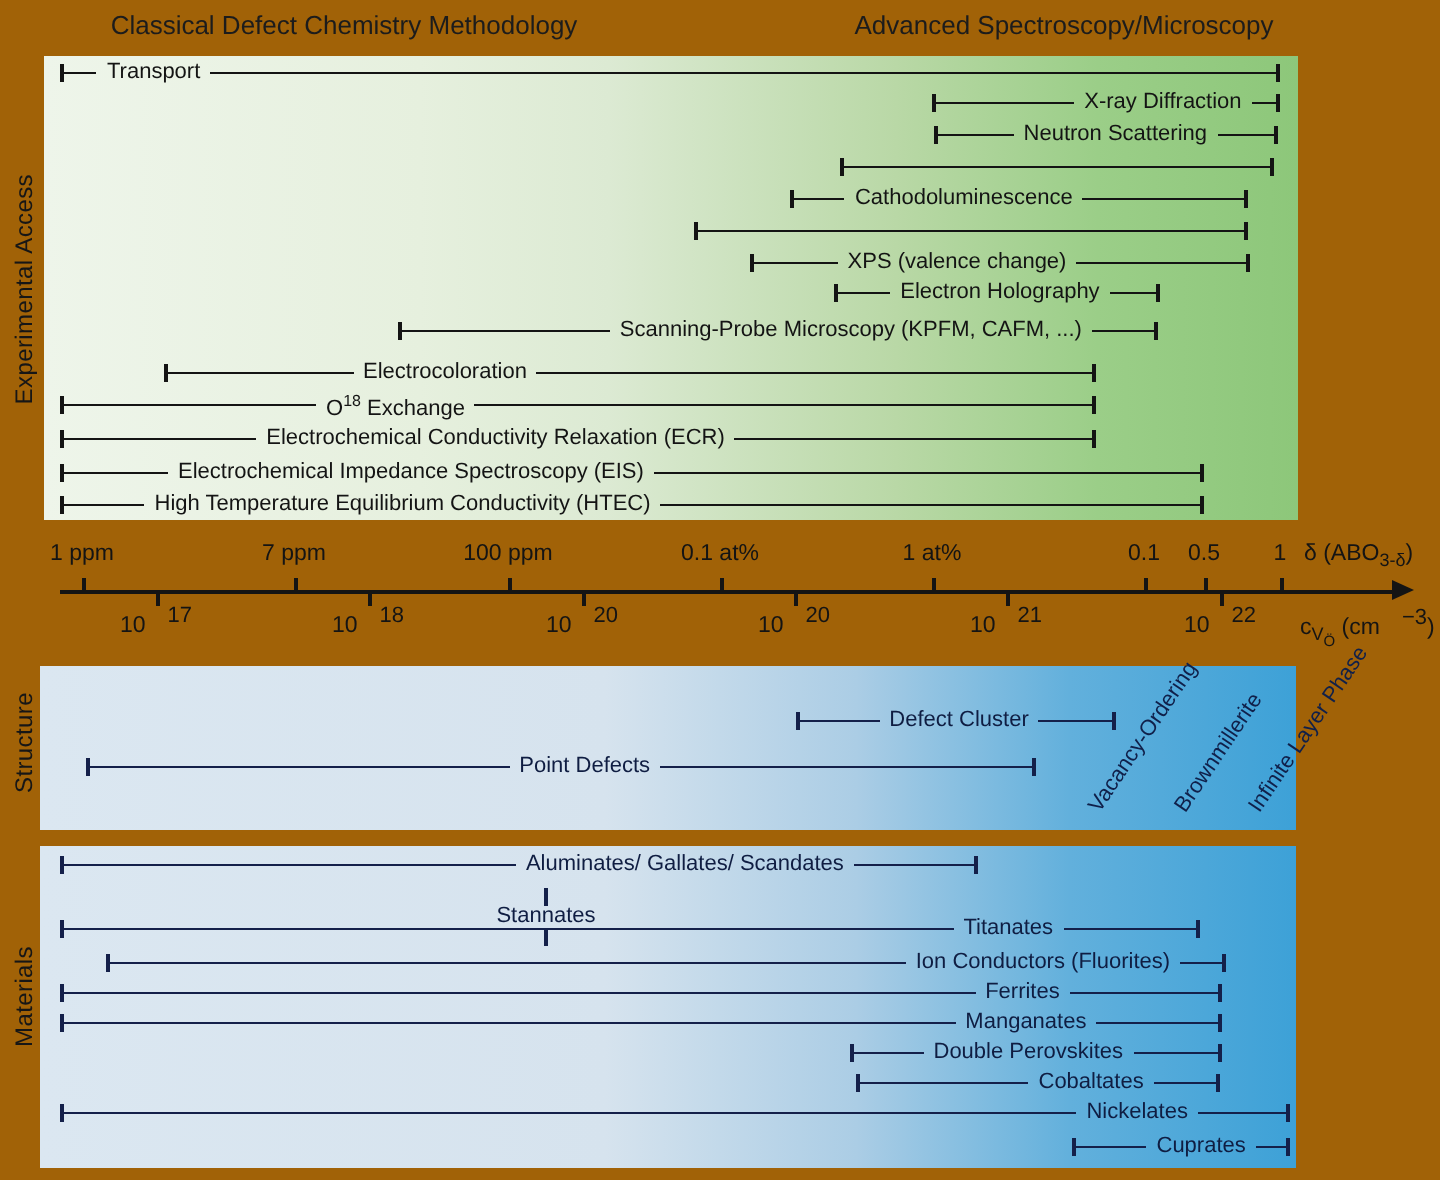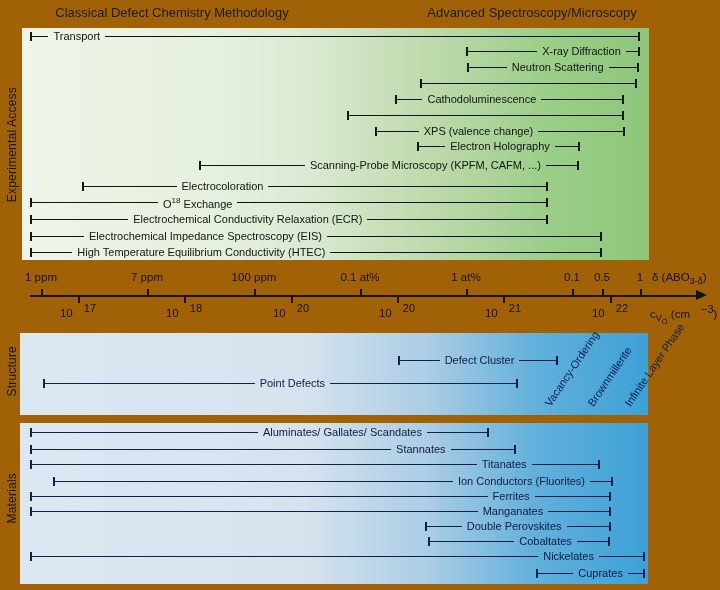--- a/index.html
+++ b/index.html
@@ -202,21 +202,21 @@
         <span class="seg" style="flex-grow:0.47"></span>
         <span class="cap"></span>
       </div>
       <div class="bar blu" style="left: 30px; top: 427px; width: 459px;">
         <span class="cap"></span>
         <span class="seg" style="flex-grow:0.79"></span>
         <span class="lbl">Aluminates/ Gallates/ Scandates</span>
         <span class="seg" style="flex-grow:0.20999999999999996"></span>
         <span class="cap"></span>
       </div>
-      <div class="bar blu" style="left: 30px; top: 444px; width: 486px;">
+      <div class="bar blu" style="left: 30px; top: 444px; width: 486px; flex-direction: column;">
         <span class="cap"></span>
         <span class="seg" style="flex-grow:0.85"></span>
         <span class="lbl">Stannates</span>
         <span class="seg" style="flex-grow:0.15000000000000002"></span>
         <span class="cap"></span>
       </div>
       <div class="bar blu" style="left: 30px; top: 459px; width: 570px; text-align: right;">
         <span class="cap"></span>
         <span class="seg" style="flex-grow:0.87"></span>
         <span class="lbl">Titanates</span>

